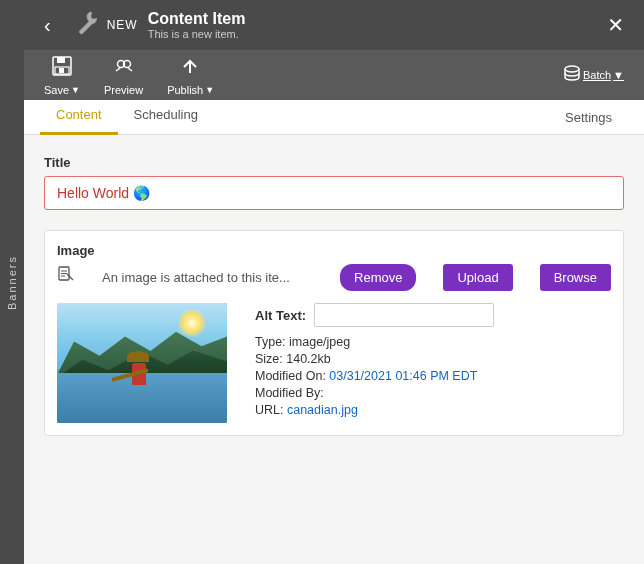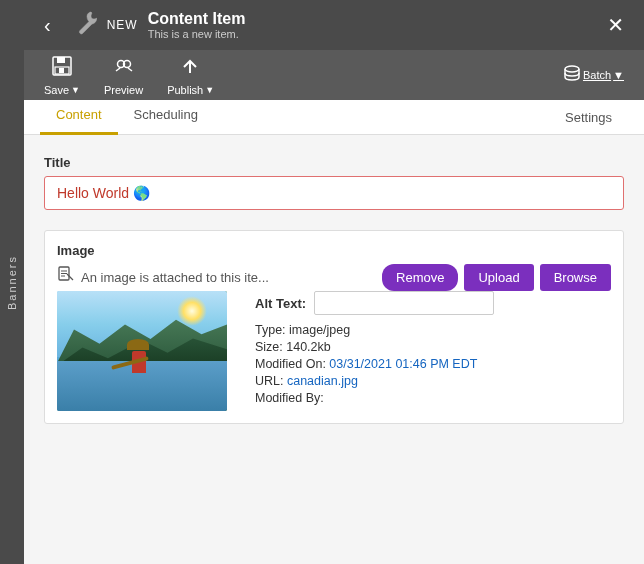--- a/index.html
+++ b/index.html
@@ -206,21 +206,22 @@
     
     .image-section {
       background: white;
       border: 1px solid #ddd;
       border-radius: 3px;
       padding: 12px;
     }
     .image-attached-bar {
       display: flex;
       align-items: center;
-      gap: 6px;
+      gap: 27px;
+      margin-bottom: 12px;
     }
     .attached-icon {
       font-size: 18px;
       color: #555;
     }
     .attached-text {
       font-size: 13px;
       color: #555;
       flex: 1;
     }
@@ -470,23 +471,23 @@
           <div class="alt-text-row">
             <span class="alt-text-label">Alt Text:</span>
             <input class="alt-text-input" type="text" value="" style="">
           </div>
           <div class="info-line">Type: image/jpeg</div>
           <div class="info-line">Size: 140.2kb</div>
           <div class="info-line">
             <span>Modified On: </span><span class="info-highlight">03/31/2021 01:46 PM EDT</span>
           </div>
           <div class="info-line">
-            <span>URL: </span><span class="info-highlight">canadian.jpg</span>
+            <span>Modified By: </span><span></span>
           </div>
           <div class="info-line">
-            <span>Modified By: </span><span></span>
+            <span>URL: </span><span class="info-highlight">canadian.jpg</span>
           </div>
         </div>
       </div>
     </div>
 
   </div>
 </div>
 
 </body></html>

